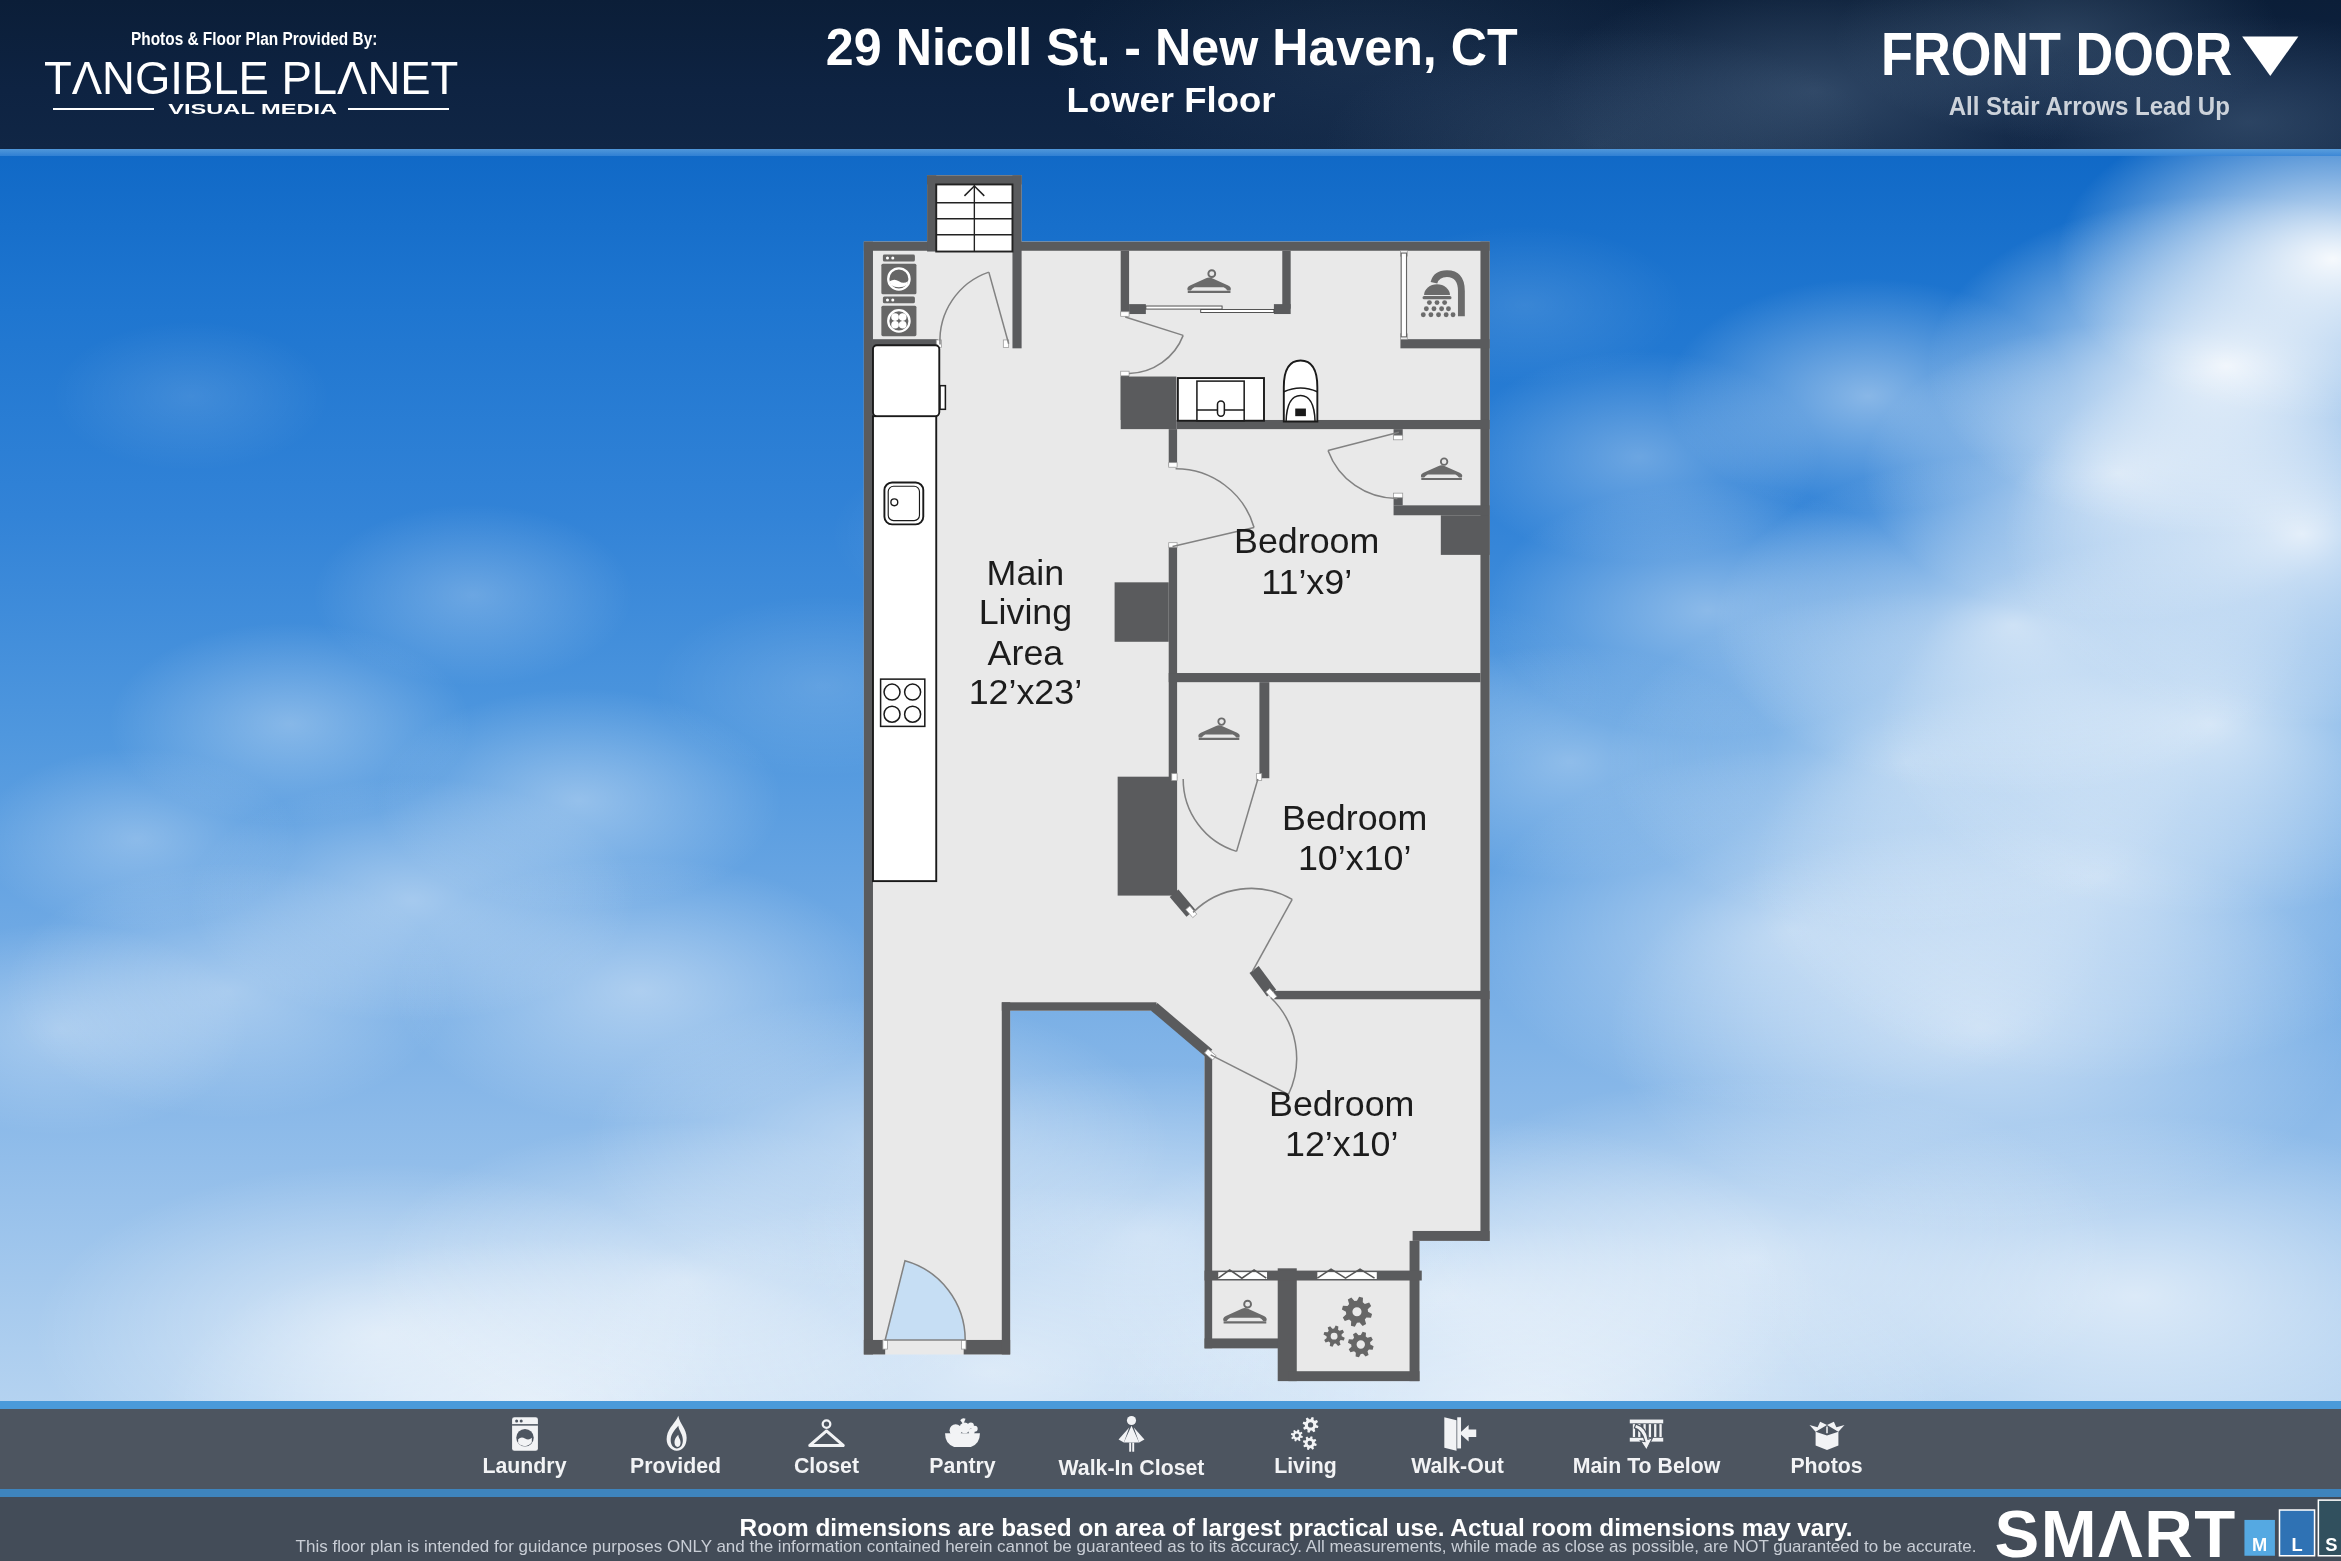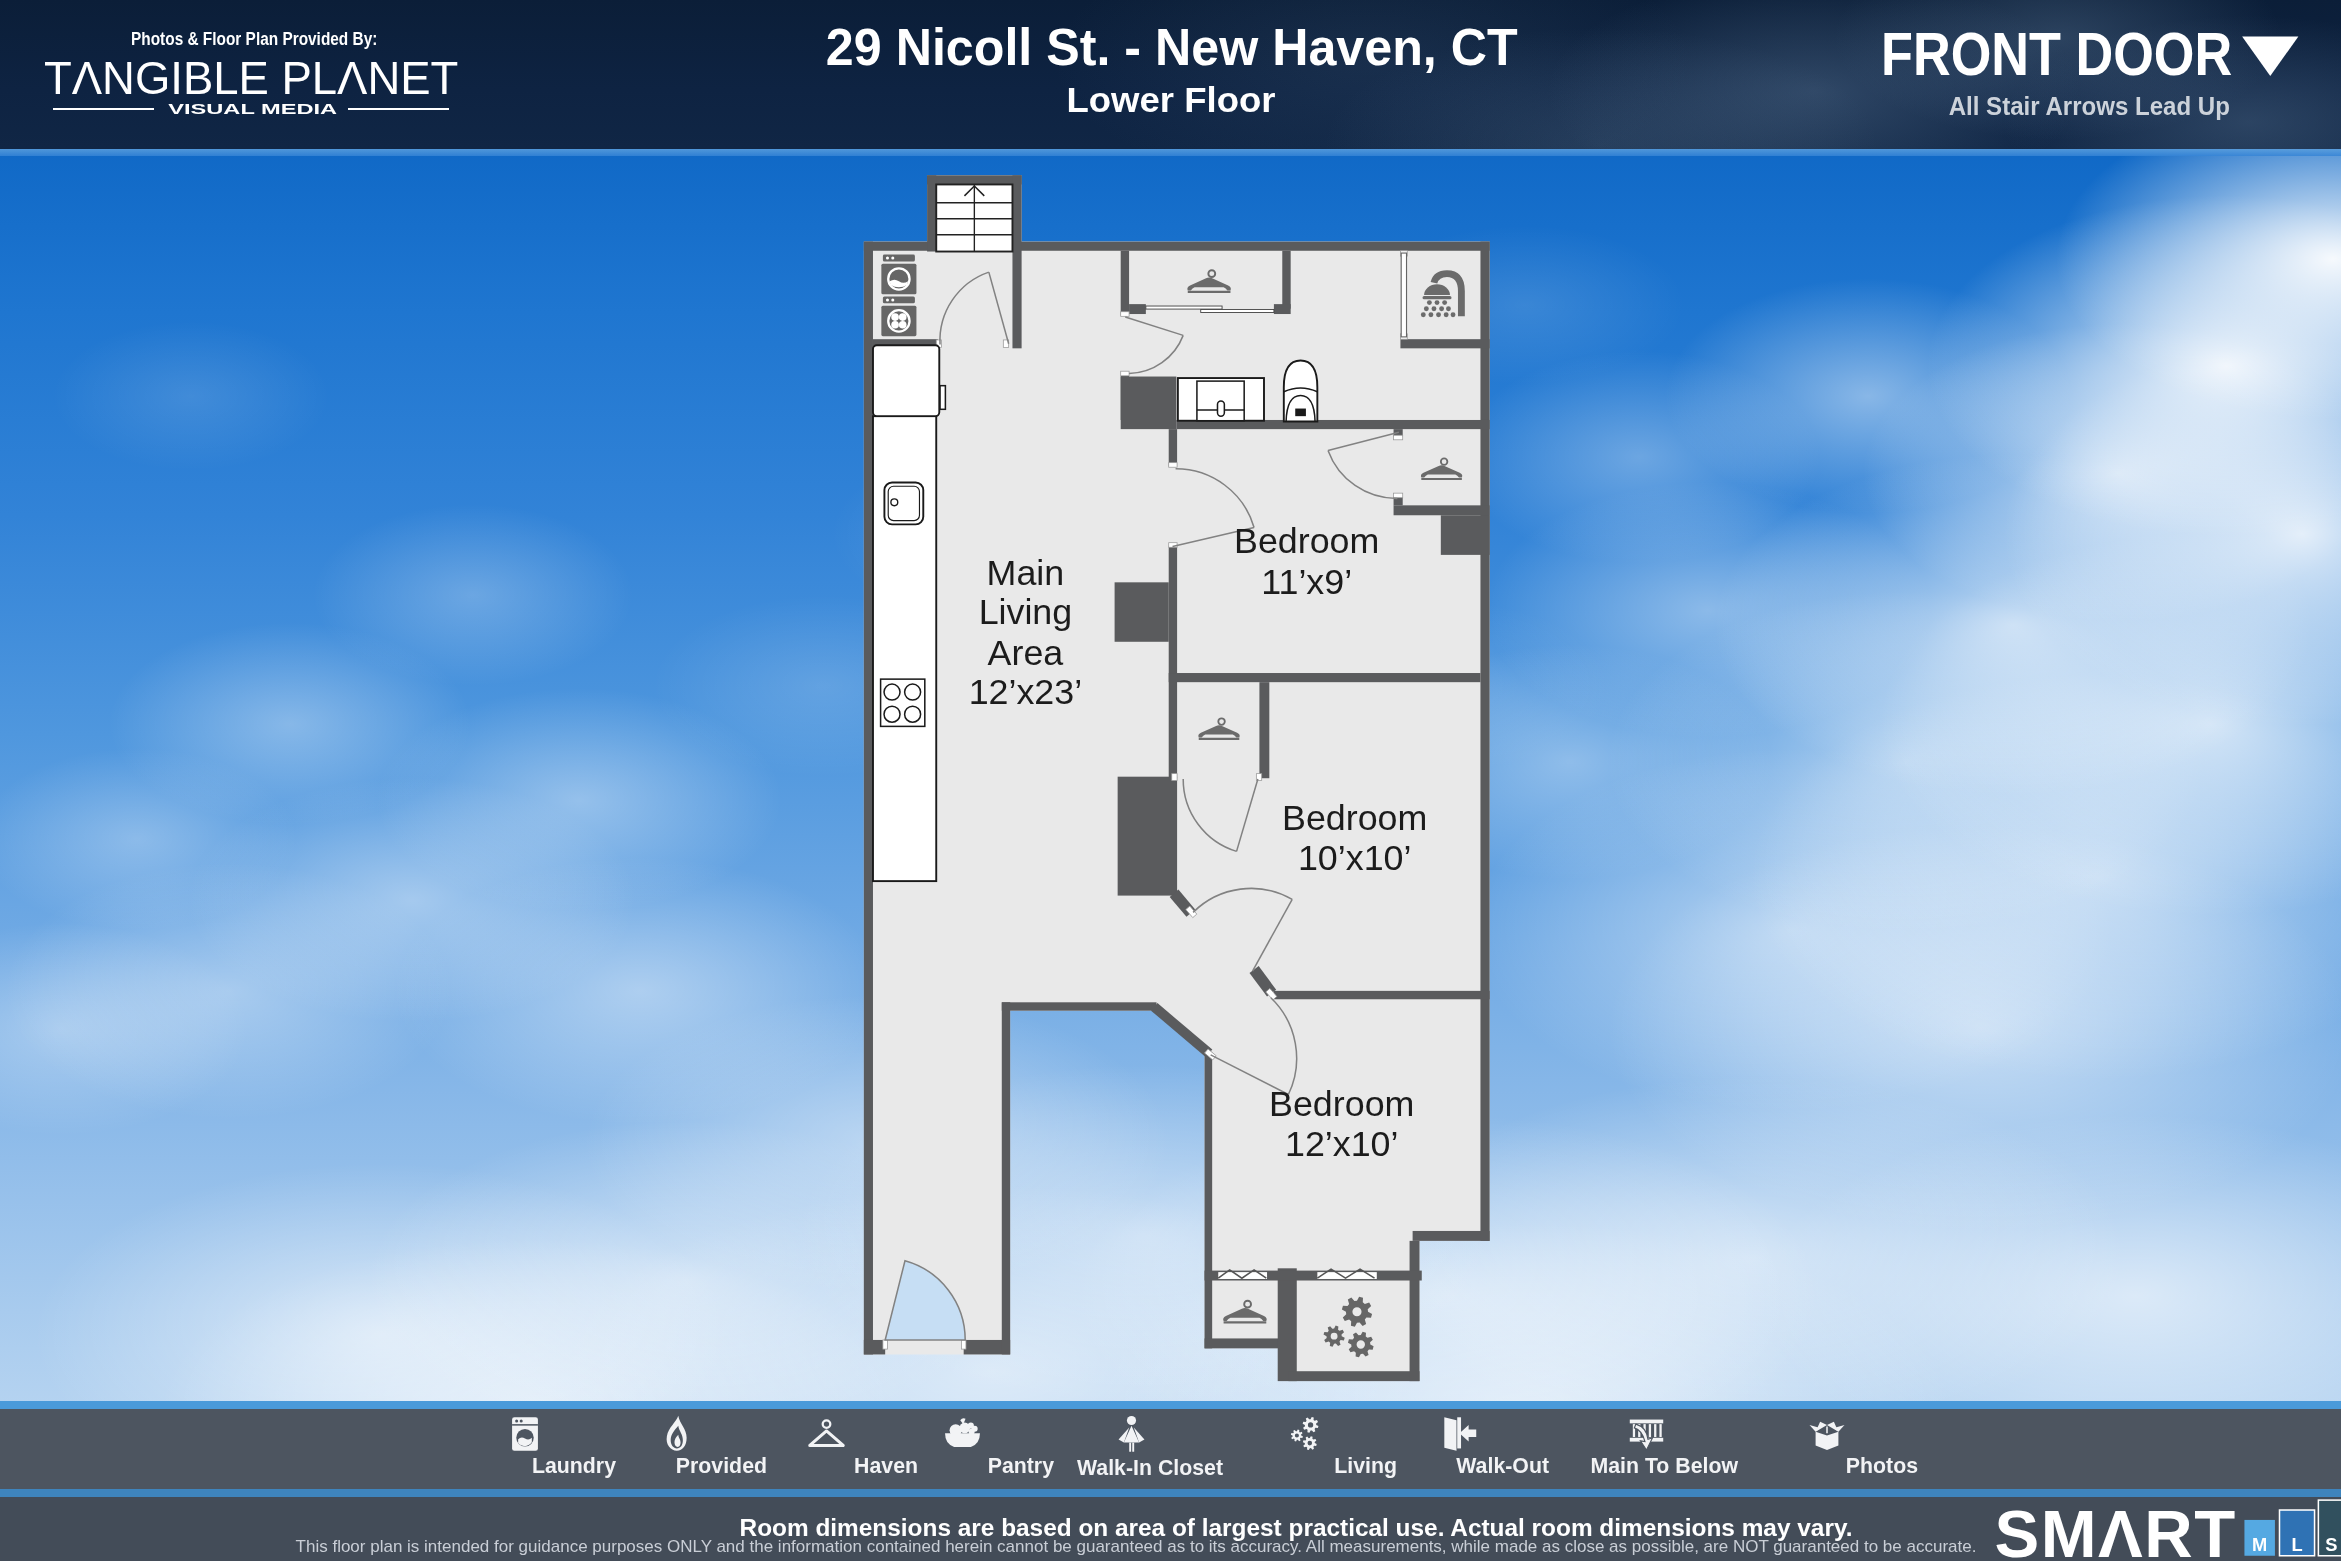--- a/index.html
+++ b/index.html
@@ -55,21 +55,21 @@
 radial-gradient(457px 191px at 1372px 61px, rgba(90,120,150,0.15), rgba(90,120,150,0) 70%),
 linear-gradient(180deg,#0b1e38 0%, #0e2342 60%, #102645 100%);}
 #logoline-l{left:53px;top:108px;width:101px;height:2.3px;background:#fff;}
 #logoline-r{left:348px;top:108px;width:101px;height:2.3px;background:#fff;}
 #legendline1{left:0;top:1401px;width:2342px;height:7.6px;background:#4a9ada;}
 #legendbar{left:0;top:1409px;width:2342px;height:80px;background:#4d5560;}
 #legendline2{left:0;top:1489px;width:2342px;height:8.4px;background:#3e84bd;}
 #footer{left:0;top:1497px;width:2342px;height:64px;background:#434c58;}
 #foot1{left:125px;top:1514px;width:2342px;text-align:center;font-size:24.4px;font-weight:bold;color:#fff;}
 #foot2{left:-35px;top:1537px;width:2342px;text-align:center;font-size:17px;color:#c9ced6;}
-.leg{position:absolute;top:1409px;width:183px;height:80px;text-align:right;color:#f2f3f5;}
+.leg{position:absolute;top:1409px;width:183px;height:80px;text-align:center;color:#f2f3f5;}
 .leg svg{display:block;margin:6.1px auto 0 auto;}
 .leg .lab{font-size:21.3px;font-weight:bold;margin-top:0.8px;}
 </style>
 </head>
 <body>
 <div id="sky" class="abs"></div>
 <div id="header" class="abs"></div>
 <div class="abs" style="left:0;top:149px;width:2342px;height:6.9px;background:linear-gradient(180deg,#5b9fdd,#3584d6);opacity:.85"></div>
 <div id="logoline-l" class="abs"></div>
 <div id="logoline-r" class="abs"></div>
@@ -314,21 +314,21 @@
 <path d="M28,14 C23,20 18,25 18,33 C18,40 22,44 26,44 C31,44 34,40 34,33 C34,25 29,21 28,14 Z" fill="#4d5560"></path>
 <path d="M28,26 C25,29 23,32 23,36 C23,40 25,42 27,42 C30,42 31,39 31,36 C31,32 28,30 28,26 Z" fill="#f2f3f5"></path>
 </svg>
 <div class="lab">Provided</div>
 </div>
 <div class="leg" style="left:735px">
 <svg width="43" height="38" viewBox="0 0 56 50">
 <circle cx="28" cy="12" r="5" fill="none" stroke="#f2f3f5" stroke-width="3"></circle>
 <path d="M6,40 L28,21 L50,40 Z" fill="none" stroke="#f2f3f5" stroke-width="4" stroke-linejoin="round"></path>
 </svg>
-<div class="lab">Haven</div>
+<div class="lab">Closet</div>
 </div>
 <div class="leg" style="left:871px">
 <svg width="41" height="38" viewBox="0 0 54 50">
 <circle cx="18" cy="20" r="8" fill="#f2f3f5"></circle>
 <circle cx="30" cy="17" r="7" fill="#f2f3f5"></circle>
 <circle cx="38" cy="14" r="4" fill="#f2f3f5"></circle>
       <circle cx="43" cy="18" r="4" fill="#f2f3f5"></circle>
       <circle cx="39" cy="22" r="4" fill="#f2f3f5"></circle>
 <path d="M24,7 Q27,3 31,5 L28,12 Z" fill="#f2f3f5"></path>
 <path d="M4,24 L50,24 Q50,38 38,42 L16,42 Q4,38 4,24 Z" fill="#f2f3f5"></path>

